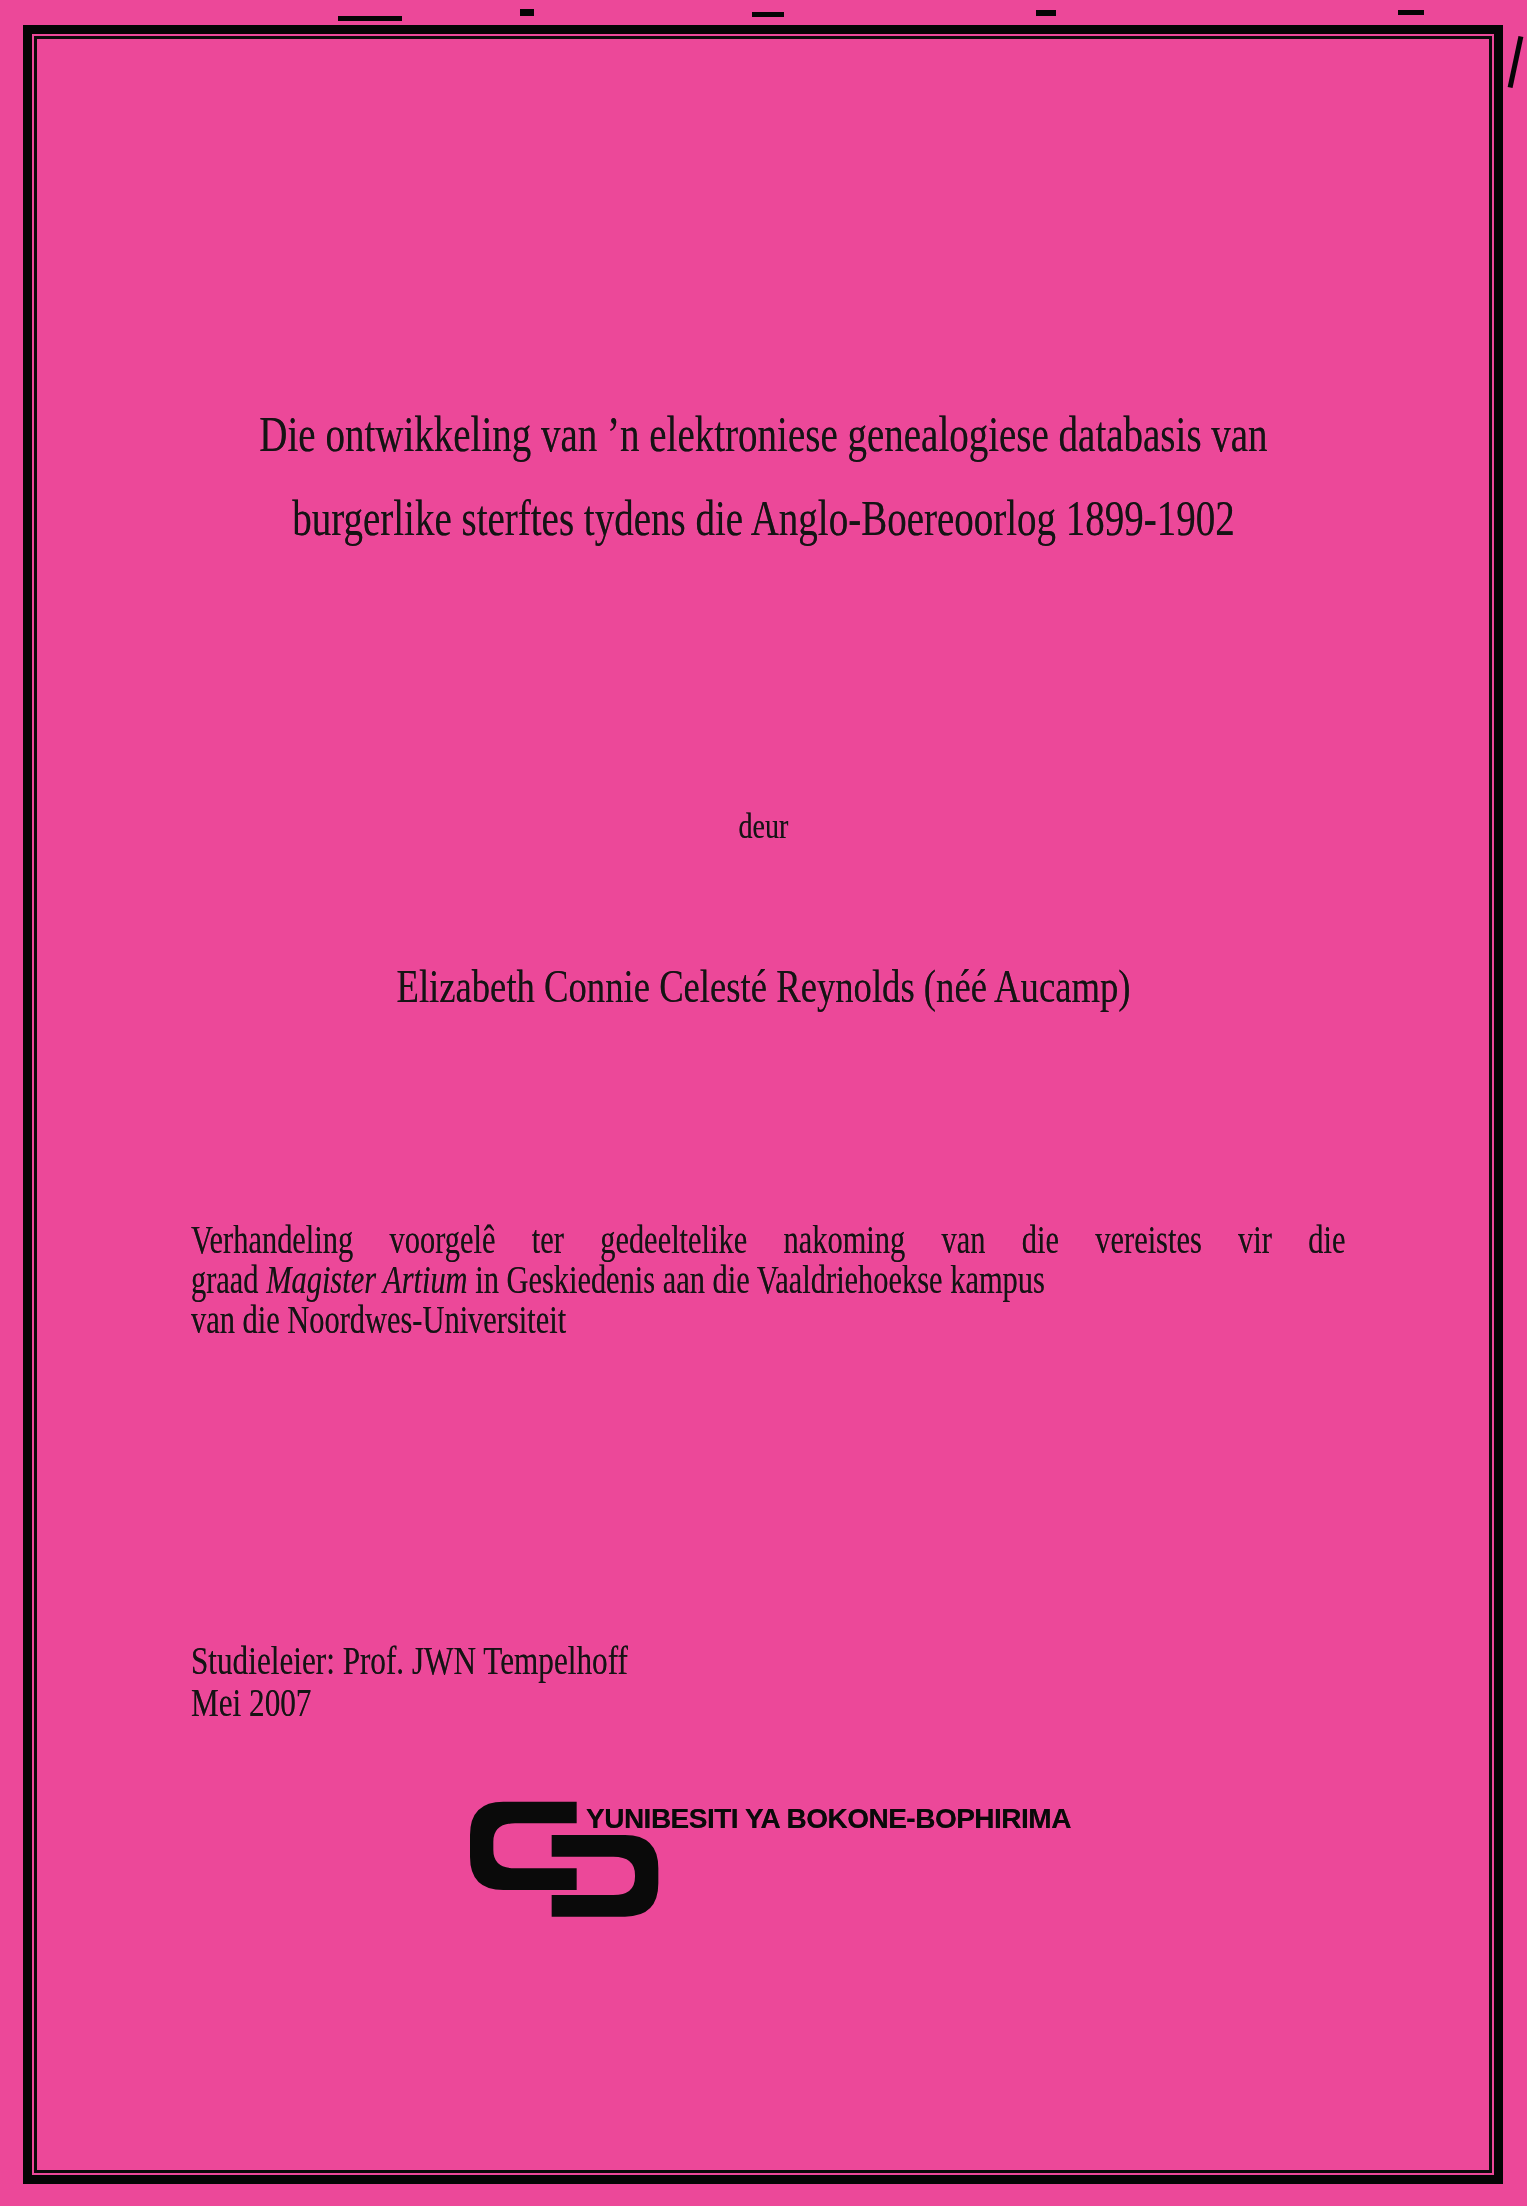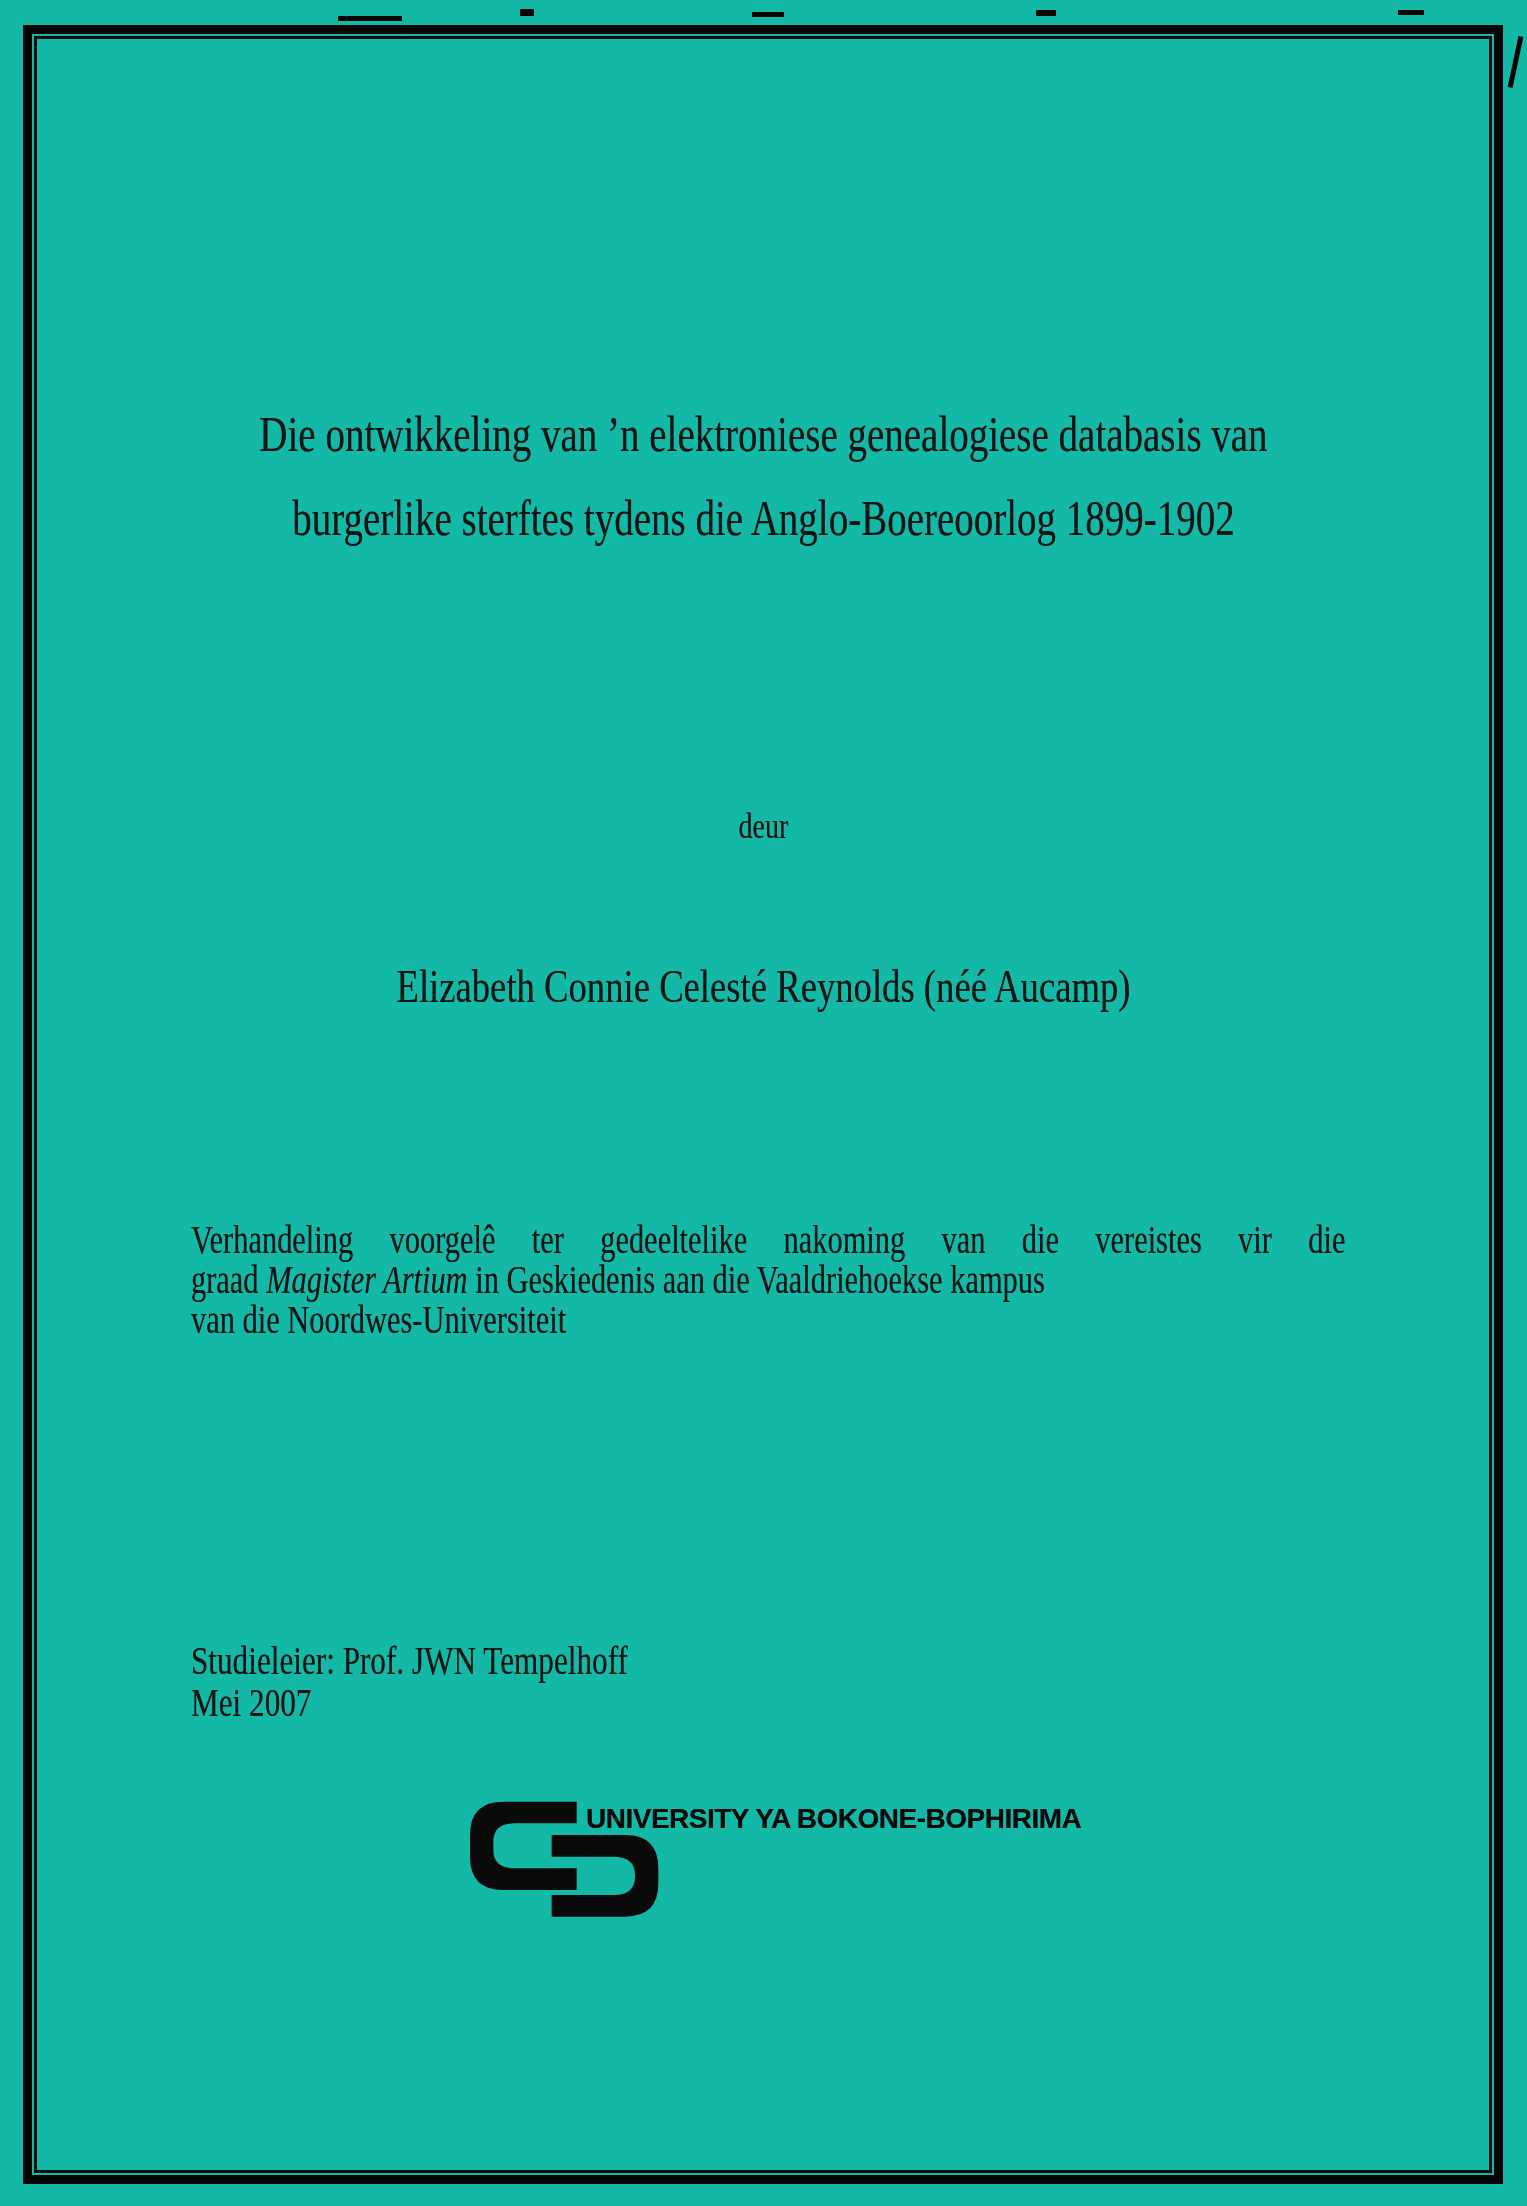--- a/index.html
+++ b/index.html
@@ -1,19 +1,19 @@
 <!DOCTYPE html>
 <html><head>
 <meta charset="utf-8">
 <style>
   html,body{margin:0;padding:0;background:#ffffff;}
   .page{
     position:relative;
     width:1527px;height:2206px;
-    background:#14b8a6;
+    background:#ec4899;
     overflow:hidden;
     font-family:"Liberation Serif", serif;
     color:#141414;
   }
   
   .frame-outer{
     position:absolute;left:23px;top:25px;width:1480px;height:2159px;
     border:9px solid #050505;box-sizing:border-box;
   }
   .frame-inner{
@@ -119,16 +119,16 @@
   </div>
 
   <div class="logo-mark">
     <svg width="240" height="160" viewBox="0 0 720 480" xmlns="http://www.w3.org/2000/svg">
       <path fill="#0a0a0a" d="M 380 35 L 160 35 Q 60 35 60 135 L 60 200 Q 60 300 160 300 L 380 300 L 380 235 L 195 235 Q 130 235 130 180 L 130 155 Q 130 100 195 100 L 380 100 Z"></path>
       <path fill="#0a0a0a" d="M 305 135 L 525 135 Q 625 135 625 235 L 625 280 Q 625 380 525 380 L 305 380 L 305 315 L 490 315 Q 555 315 555 260 L 555 255 Q 555 200 490 200 L 305 200 Z"></path>
     </svg>
   </div>
 
   <div class="logo-text">
-    <div>UNIVERSITY YA BOKONE-BOPHIRIMA</div>
+    <div>YUNIBESITI YA BOKONE-BOPHIRIMA</div>
   </div>
 
 </div>
 
 </body></html>

